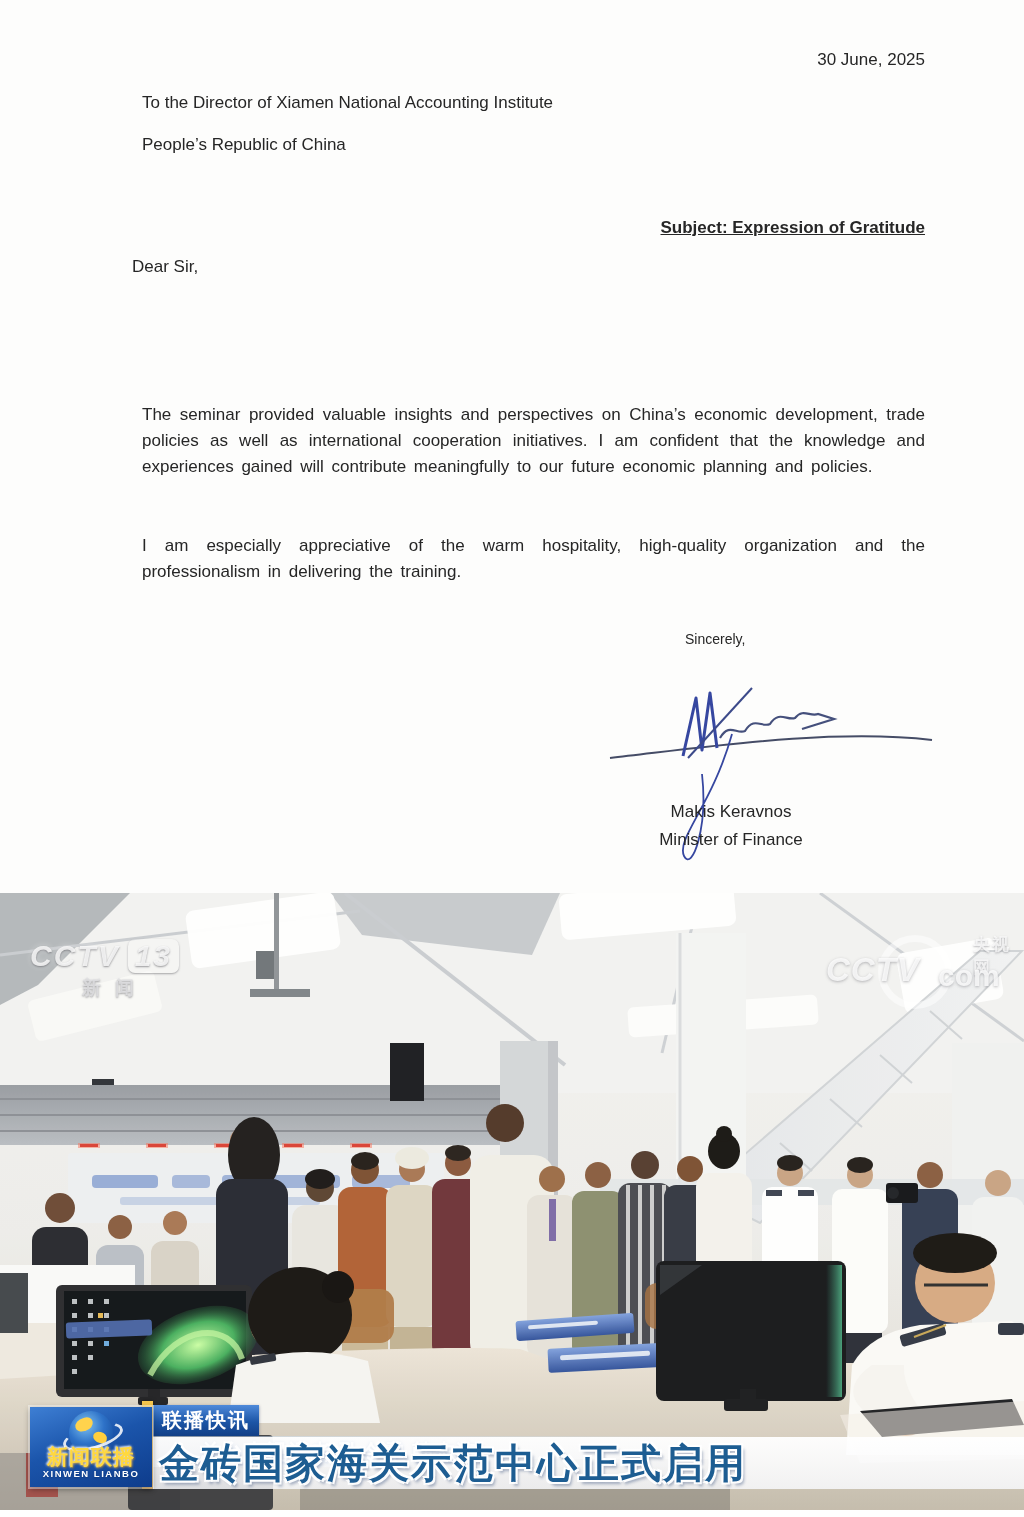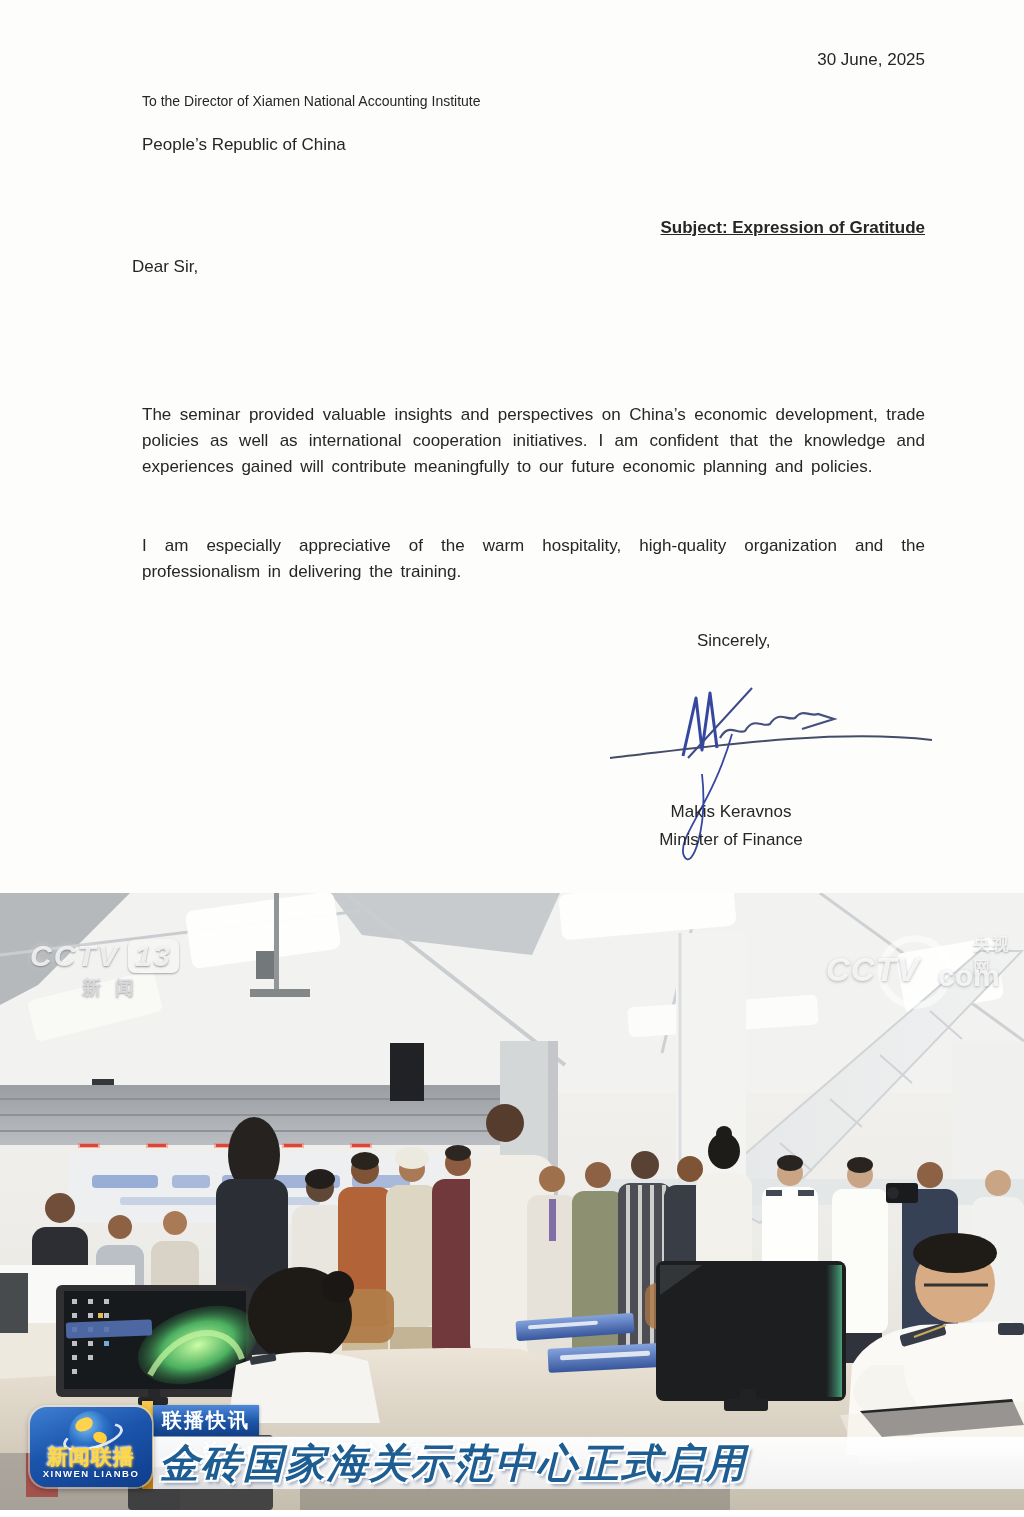--- a/index.html
+++ b/index.html
@@ -2,29 +2,29 @@
 <html><head>
 <meta charset="utf-8">
 <style>
   html,body{margin:0;padding:0;background:#ffffff;}
   body{width:1024px;height:1517px;position:relative;font-family:"Liberation Sans",sans-serif;overflow:hidden;}
 
   
   .letter{position:absolute;left:0;top:0;width:1024px;height:893px;background:#fdfdfc;color:#262626;padding-left:31px;}
   .letter .abs{position:absolute;}
   .l-date{left:142px;top:50px;width:783px;text-align:right;font-size:17px;}
-  .l-rcpt1{left:142px;top:93px;font-size:14px;}
+  .l-rcpt1{left:142px;top:93px;font-size:17px;}
   .l-rcpt2{left:142px;top:135px;font-size:17px;}
   .l-subject{left:142px;top:218px;width:783px;text-align:right;font-size:17px;font-weight:bold;text-decoration:underline;}
   .l-salute{left:132px;top:257px;font-size:17px;}
   .l-para{left:142px;width:783px;font-size:17px;line-height:26px;text-align:justify;word-spacing:3px;}
   .l-p1{top:298px;}
   .l-p2{top:402px;}
   .l-p3{top:533px;}
-  .l-close{left:685px;top:631px;font-size:17px;margin-left:12px;}
+  .l-close{left:685px;top:631px;font-size:14px;}
   .l-name{left:585px;top:802px;width:292px;text-align:center;font-size:17px;}
   .l-title{left:585px;top:830px;width:292px;text-align:center;font-size:17px;}
   .l-sig{left:580px;top:686px;width:360px;height:190px;}
 
   
   .photo{position:absolute;left:0;top:893px;width:1024px;height:617px;overflow:hidden;background:#e9e8e5;}
   .photo svg.scene{position:absolute;left:0;top:0;filter:blur(.5px) saturate(.95);}
 
   
   .wm13{position:absolute;left:30px;top:46px;color:rgba(250,250,250,.85);}
@@ -35,25 +35,25 @@
   .wmcom .ring{position:absolute;left:52px;top:2px;width:60px;height:60px;border:7px solid rgba(255,255,255,.5);border-radius:50%;}
   .wmcom .cctv{position:absolute;left:0;top:18px;font-size:33px;font-weight:bold;font-style:italic;letter-spacing:1px;text-shadow:0 1px 3px rgba(120,120,125,.5);}
   .wmcom .com{position:absolute;left:112px;top:26px;font-size:30px;font-weight:bold;text-shadow:0 1px 3px rgba(120,120,125,.5);}
   .wmcom .cn{position:absolute;left:118px;top:0px;font-size:17px;font-weight:bold;color:rgba(255,255,255,.75);letter-spacing:2px;text-shadow:0 1px 2px rgba(120,120,125,.5);margin-left:29px;}
 
   
   .gold-bar{position:absolute;left:142px;top:508px;width:11px;height:88px;background:linear-gradient(180deg,#f6c84f,#d99a22 60%,#b97a12);box-shadow:0 0 4px rgba(0,0,0,.35);}
   .strap{position:absolute;left:153px;top:512px;height:31px;display:flex;align-items:stretch;flex-direction:column;}
   .strap-tag{width:106px;background:linear-gradient(180deg,#4f8ada,#1c55a6 55%,#123f86);color:#fff;font-size:20px;font-weight:bold;text-align:center;line-height:31px;letter-spacing:2px;box-shadow:0 1px 3px rgba(0,20,60,.4);}
   .strap-credit{width:548px;background:linear-gradient(90deg,rgba(205,224,246,.6),rgba(205,224,246,.28) 65%,rgba(205,224,246,0));color:#fff;font-size:21px;font-weight:bold;line-height:31px;padding-left:47px;letter-spacing:1px;text-shadow:0 0 3px #1b4f9e,0 0 3px #1b4f9e,1px 2px 2px #0e3a78;}
-  .headline-band{position:absolute;left:153px;top:544px;width:871px;height:52px;background:linear-gradient(180deg,rgba(255,255,255,.95),rgba(248,249,252,.85));font-style:italic;}
+  .headline-band{position:absolute;left:153px;top:544px;width:871px;height:52px;background:linear-gradient(180deg,rgba(255,255,255,.95),rgba(248,249,252,.85));}
   .headline{position:absolute;left:6px;top:0;font-size:40px;line-height:52px;font-weight:bold;letter-spacing:2px;color:#1d5d92;text-shadow:2px 2px 0 rgba(255,255,255,.95),-2px -2px 0 rgba(255,255,255,.95),2px -2px 0 rgba(255,255,255,.95),-2px 2px 0 rgba(255,255,255,.95),3px 4px 3px rgba(20,50,100,.35);white-space:nowrap;}
 
   
-  .logo-box{position:absolute;left:30px;top:514px;width:122px;height:80px;background:linear-gradient(160deg,#3e7fd4 0%,#1b55ab 45%,#0e3c8c 100%);border-radius:17px;box-shadow:0 0 0 2px rgba(255,255,255,.4),0 2px 6px rgba(0,0,0,.45);overflow:hidden;}
+  .logo-box{position:absolute;left:30px;top:514px;width:122px;height:80px;background:linear-gradient(160deg,#3e7fd4 0%,#1b55ab 45%,#0e3c8c 100%);border-radius:0;box-shadow:0 0 0 2px rgba(255,255,255,.4),0 2px 6px rgba(0,0,0,.45);overflow:hidden;}
   .globe{position:absolute;left:36px;top:3px;width:50px;height:46px;}
   .globe .sphere{position:absolute;left:3px;top:1px;width:44px;height:44px;border-radius:50%;background:radial-gradient(circle at 38% 32%,#7cc0f0 0%,#2e72c8 45%,#0c3f8e 100%);}
   .globe .land1{position:absolute;left:9px;top:8px;width:18px;height:13px;background:#ffd34d;border-radius:60% 40% 55% 45%;transform:rotate(-15deg);}
   .globe .land2{position:absolute;left:27px;top:22px;width:14px;height:11px;background:#ffcf3e;border-radius:45% 55% 40% 60%;transform:rotate(12deg);}
   .globe .ring{position:absolute;left:-4px;top:15px;width:56px;height:18px;border:3px solid rgba(255,255,255,.85);border-top-color:transparent;border-radius:50%;transform:rotate(-16deg);}
   .logo-cn{position:absolute;left:0;top:36px;width:122px;text-align:center;font-size:21px;font-weight:bold;color:#ffd83e;letter-spacing:1px;text-shadow:0 0 3px rgba(255,255,255,.9),1px 1px 2px #7c5200,-1px -1px 2px rgba(255,255,255,.8);}
   .logo-en{position:absolute;left:0;top:61px;width:122px;text-align:center;font-size:9.5px;font-weight:bold;color:#ffffff;letter-spacing:1.5px;text-shadow:0 1px 2px #123a7a;}
 </style>
 </head>
 <body>

